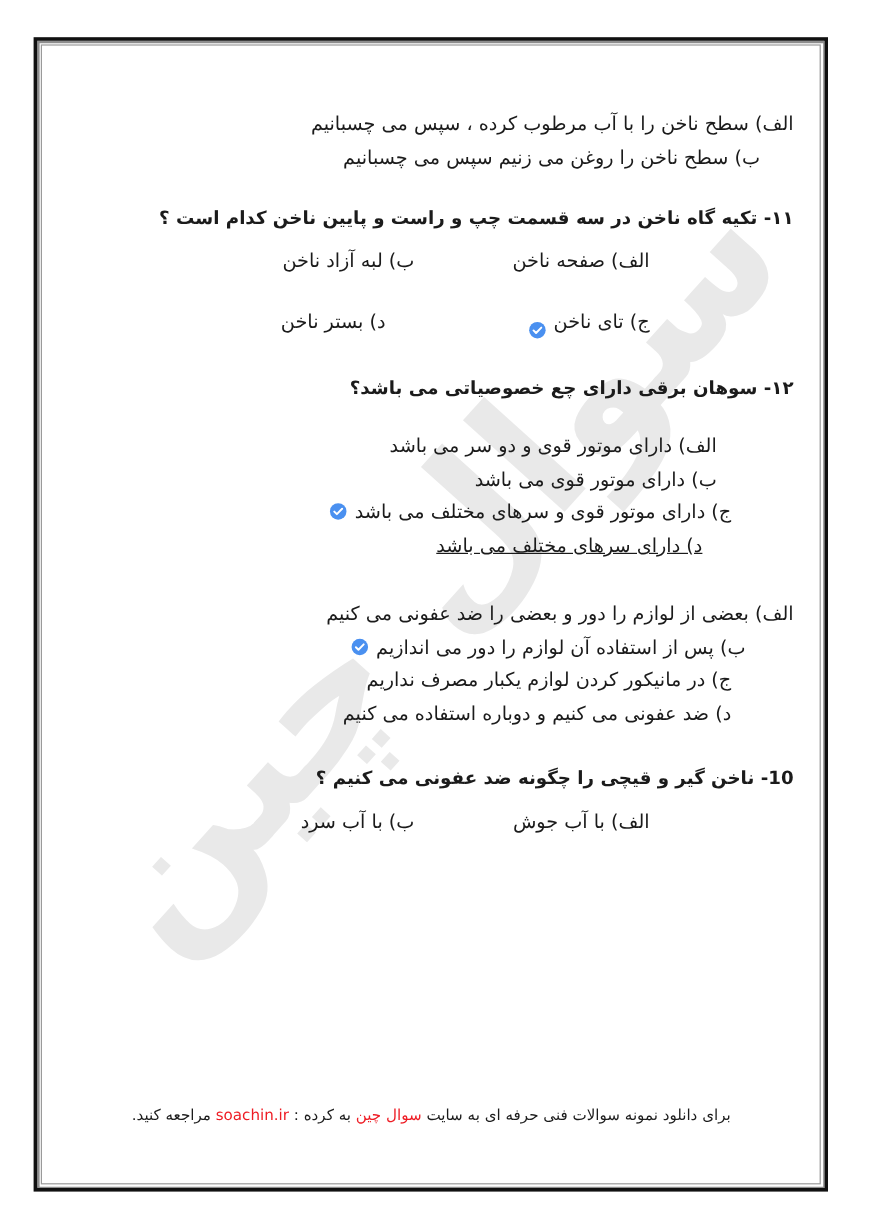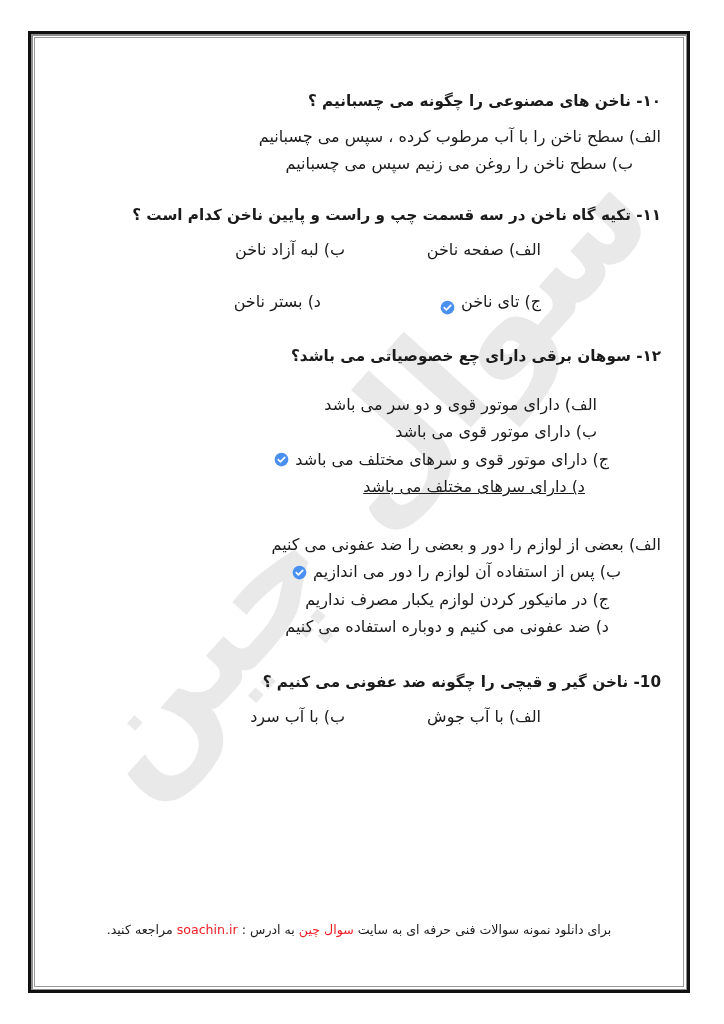--- a/index.html
+++ b/index.html
@@ -151,21 +151,20 @@
 <body>
 
 <div id="page-sheet">
   <div id="page-inner">
 
     <div id="watermark">سوال چین</div>
 
     <div id="content">
 
       <div class="question-block">
-        <div class="q-title">۱۰- ناخن های مصنوعی را چگونه می چسبانیم ؟</div>
         <div class="opts-stack">
           <div class="opt ind-0">
             <span class="opt-text">الف) سطح ناخن را با آب مرطوب کرده ، سپس می چسبانیم</span>
           </div>
           <div class="opt ind-28">
             <span class="opt-text">ب) سطح ناخن را روغن می زنیم سپس می چسبانیم</span>
           </div>
         </div>
       </div>
 
@@ -262,17 +261,17 @@
             <div class="opt ind-16">
               <span class="opt-text">ب) با آب سرد</span>
             </div>
           </div>
         </div>
       </div>
 
     </div>
 
     <div id="footer-note">
-      <span>برای دانلود نمونه سوالات فنی حرفه ای به سایت </span><span class="accent">سوال چین</span><span> به ادرس : </span><span class="accent ltr-inline">soachin.ir</span><span> مراجعه کنید.</span>
+      <span>برای دانلود نمونه سوالات فنی حرفه ای به سایت </span><span class="accent">سوال چین</span><span> به کرده : </span><span class="accent ltr-inline">soachin.ir</span><span> مراجعه کنید.</span>
     </div>
 
   </div>
 </div>
 
 </body></html>

